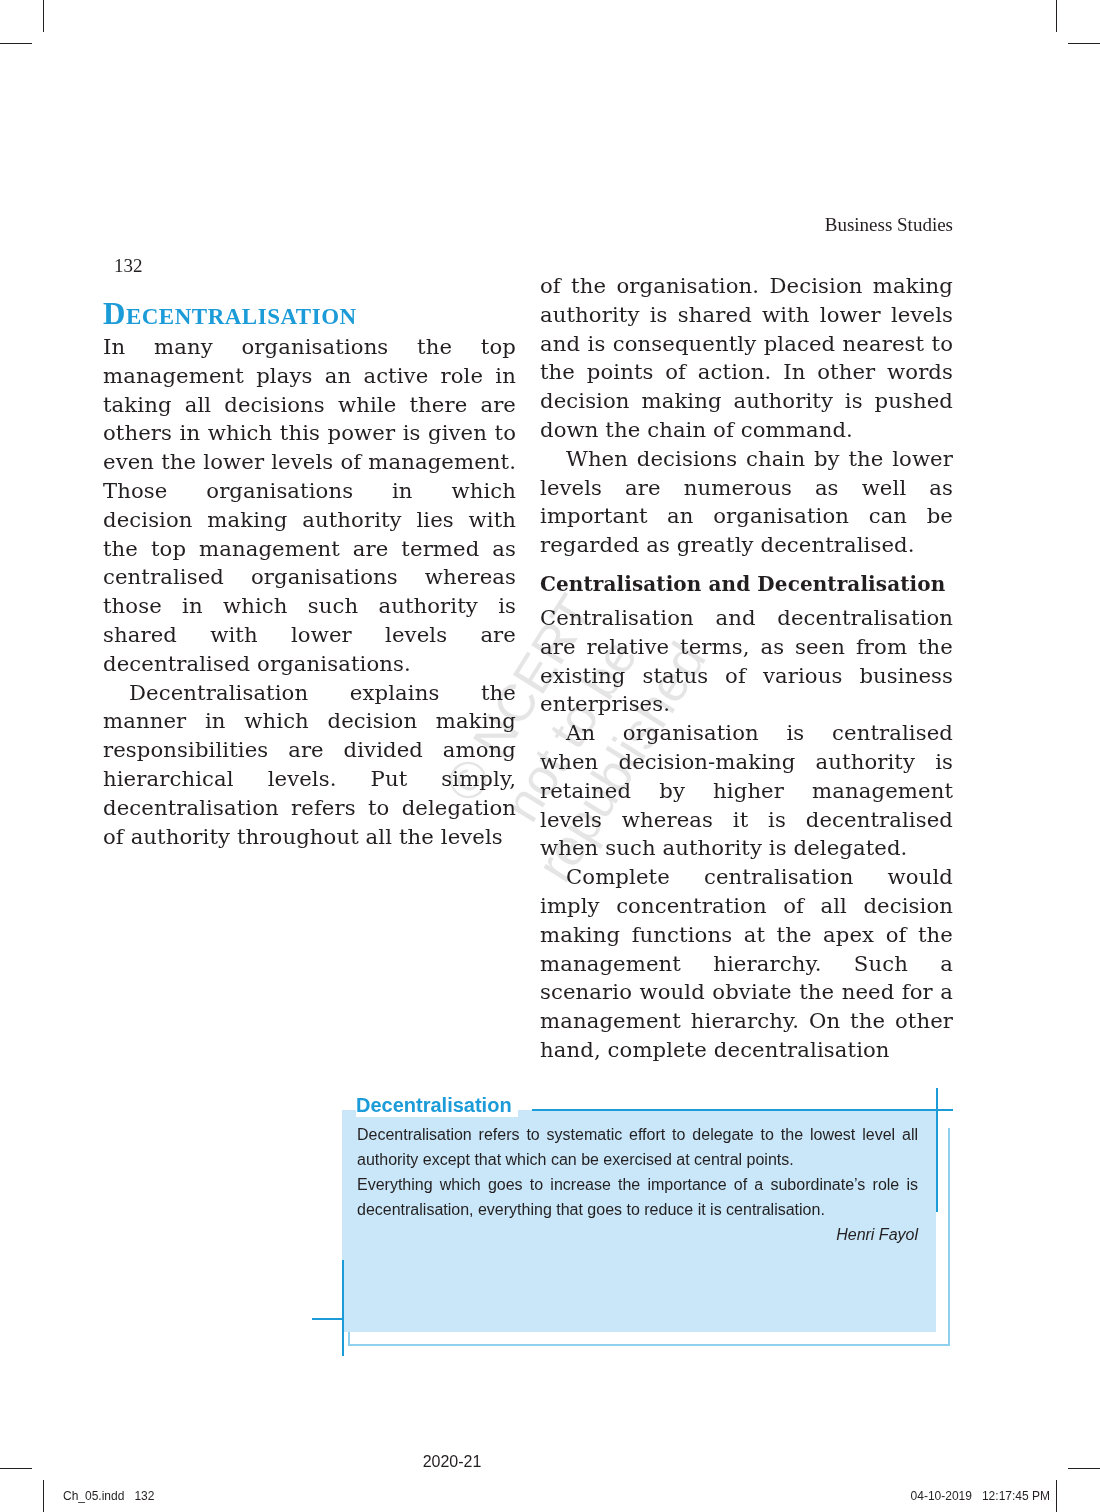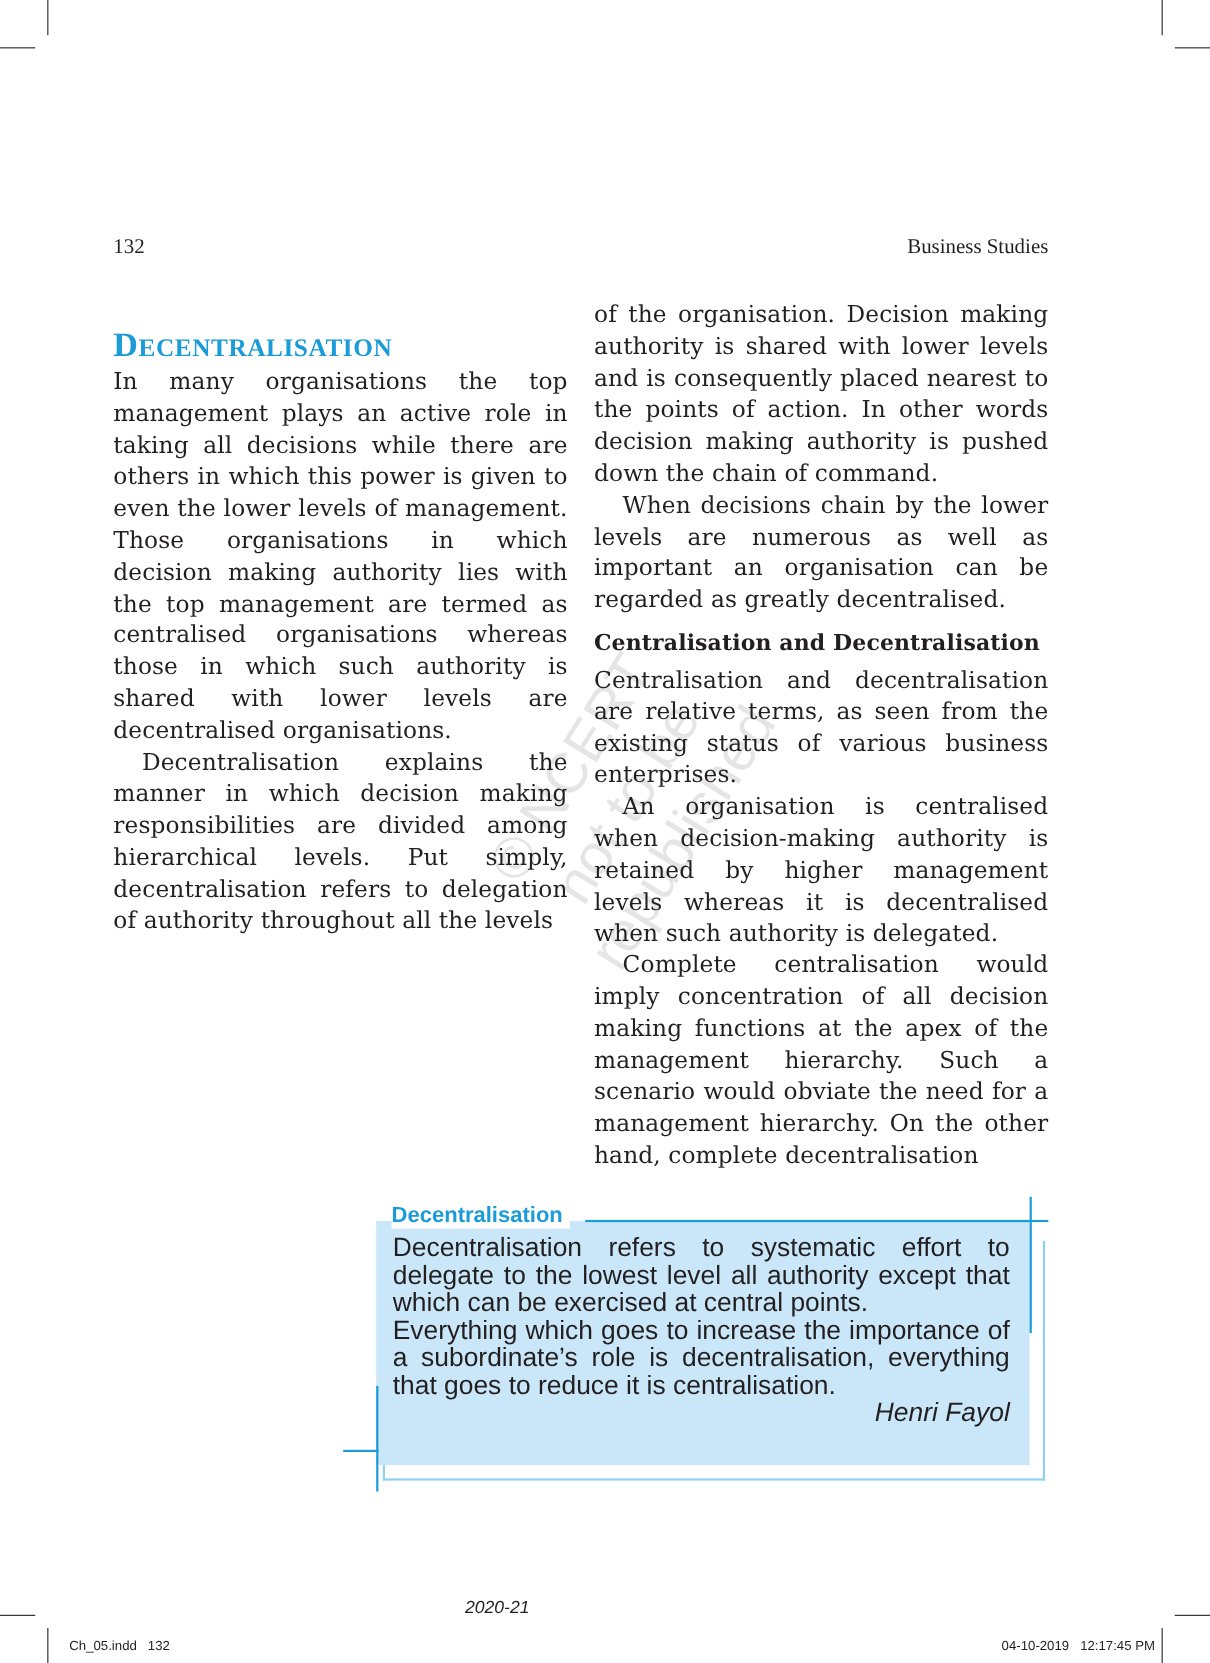--- a/index.html
+++ b/index.html
@@ -19,39 +19,39 @@
   .sub-head { font-family:"DejaVu Serif",serif; font-weight:bold; font-size:20px; line-height:28px; margin:10px 0 6px 0; color:#231f20; }
   .watermark { position:absolute; left:360px; top:640px; width:420px; transform:rotate(-58deg); transform-origin:center; font-family:"Liberation Sans",sans-serif; color:rgba(180,180,180,0.35); font-size:52px; line-height:60px; text-align:center; pointer-events:none; }
   .box-wrap { position:absolute; left:300px; top:1080px; width:660px; height:290px; }
   .box-shadow { position:absolute; left:48px; top:48px; width:598px; height:216px; border:2px solid #8fd0ef; border-top:none; background:#fff; }
   .box { position:absolute; left:42px; top:30px; width:594px; height:222px; background:#c9e7f8; }
   .box-title { position:absolute; left:56px; top:14px; font-family:"Liberation Sans",sans-serif; font-weight:bold; font-size:20px; color:#1b9bd7; background:#fff; padding-right:6px; z-index:2; }
   .box-rule-h { position:absolute; left:232px; top:29px; width:421px; height:2px; background:#1b9bd7; z-index:2; }
   .box-rule-v-tr { position:absolute; left:636px; top:8px; width:2px; height:124px; background:#1b9bd7; z-index:2; }
   .box-rule-v-bl { position:absolute; left:42px; top:180px; width:2px; height:96px; background:#1b9bd7; z-index:2; }
   .box-rule-h-bl { position:absolute; left:12px; top:238px; width:32px; height:2px; background:#1b9bd7; z-index:2; }
-  .box-text { position:absolute; left:57px; top:42px; width:561px; font-family:"Liberation Sans",sans-serif; font-size:24px; line-height:25px; color:#231f20; z-index:3; }
+  .box-text { position:absolute; left:57px; top:42px; width:561px; font-family:"Liberation Sans",sans-serif; font-size:16px; line-height:25px; color:#231f20; z-index:3; }
   .box-text p { margin:0; text-align:justify; text-align-last:left; }
   .box-text .attr { text-align:right; text-align-last:right; font-style:italic; }
-  .footer-year { position:absolute; left:0; width:904px; top:1453px; text-align:center; font-family:"Liberation Sans",sans-serif; font-size:16px; color:#231f20;font-style:italic; }
+  .footer-year { position:absolute; left:0; width:904px; top:1453px; text-align:center; font-family:"Liberation Sans",sans-serif; font-size:16px; color:#231f20; }
   .slug { position:absolute; top:1489px; font-family:"Liberation Sans",sans-serif; font-size:12px; color:#231f20; }
 </style>
 </head>
 <body>
 
 <div class="crop v" style="left:43px; top:0; height:32px;"></div>
 <div class="crop h" style="left:0; top:43px; width:32px;"></div>
 <div class="crop v" style="left:1056px; top:0; height:32px;"></div>
 <div class="crop h" style="left:1068px; top:43px; width:32px;"></div>
 <div class="crop h" style="left:0; top:1468px; width:32px;"></div>
 <div class="crop v" style="left:43px; top:1480px; height:32px;"></div>
 <div class="crop h" style="left:1068px; top:1468px; width:32px;"></div>
 <div class="crop v" style="left:1056px; top:1480px; height:32px;"></div>
 
-<div class="runhead" style="left:103px;">132</div>
+<div class="runhead" style="left:114px;margin-top:41px;">132</div>
 <div class="runhead" style="right:147px;">Business Studies</div>
 
 <div class="watermark">
   <div>© NCERT</div>
   <div>not to be republished</div>
 </div>
 
 <div class="col col-left">
   <div class="sec-head"><span class="big">D</span><span>ECENTRALISATION</span></div>
   <p>In many organisations the top management  plays an active role in taking all decisions while there are others in which this power is given to even the lower levels of management. Those organisations in which decision making authority lies with the top management are termed as  centralised organisations whereas those in which such authority is shared with lower levels are decentralised organisations.</p>

